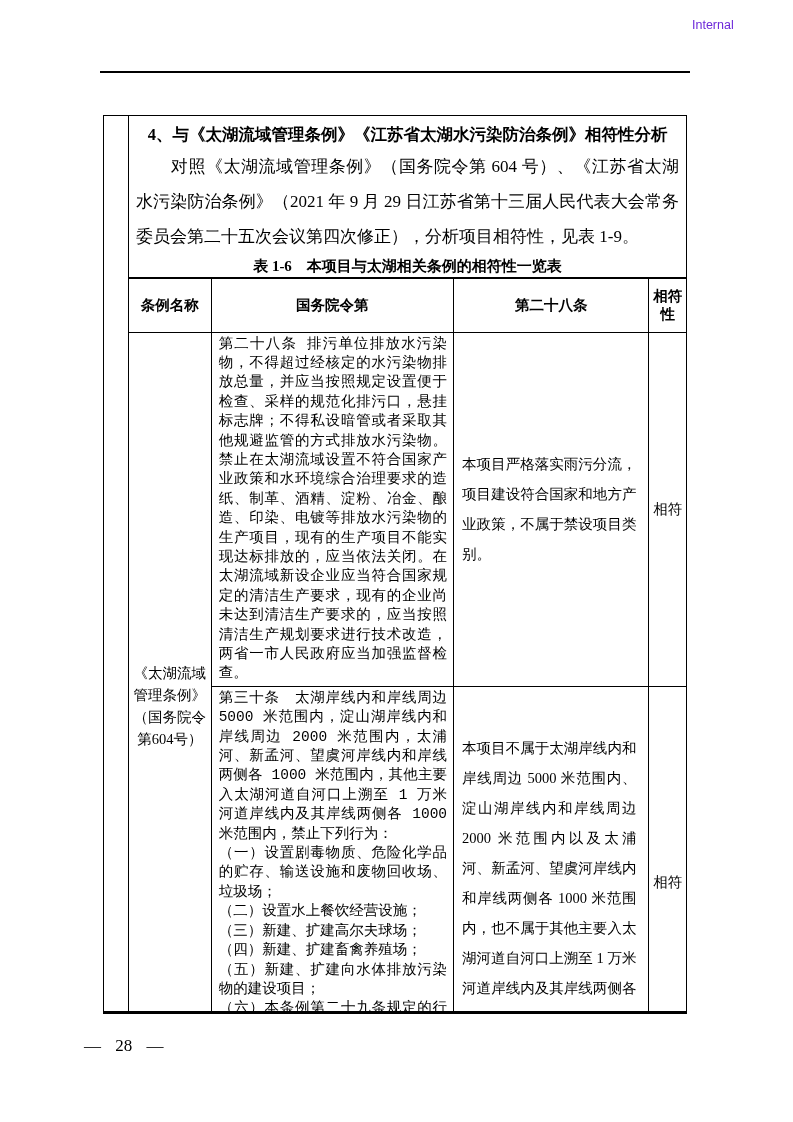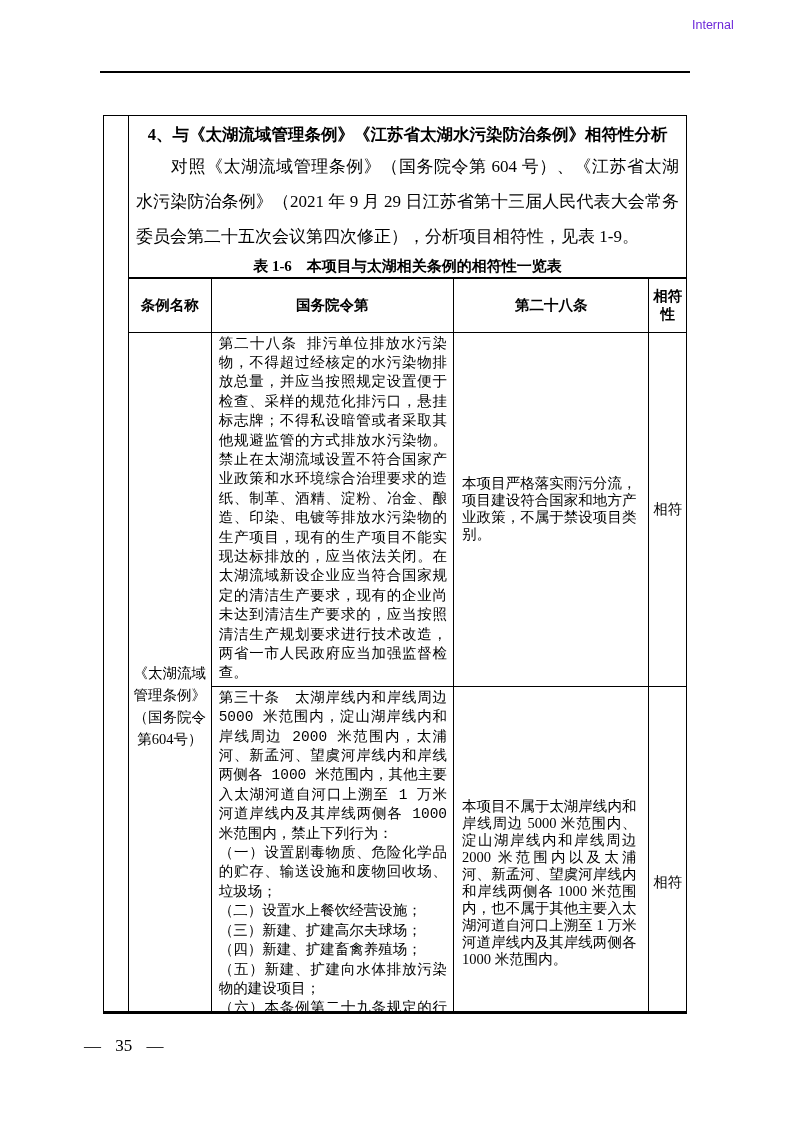--- a/index.html
+++ b/index.html
@@ -85,21 +85,21 @@
     text-align:justify;
     vertical-align:top;
     line-height:19.4px;
     padding:2px 6px 2px 7px;
     white-space:pre-line;
     font-family:Liberation Mono, monospace;
   }
   .cell-project {
     text-align:justify;
     vertical-align:middle;
-    line-height:17px;
+    line-height:30px;
     padding:3px 12px 3px 8px;
   }
   .cell-conformity {
     text-align:center;
     vertical-align:middle;
     line-height:21px;
     padding:2px 2px;
     margin-top:40px;
   }
   tr.row-1 { height:291px; }
@@ -160,13 +160,13 @@
           <td class="cell-project">本项目不属于太湖岸线内和岸线周边 5000 米范围内、淀山湖岸线内和岸线周边 2000 米范围内以及太浦河、新孟河、望虞河岸线内和岸线两侧各 1000 米范围内，也不属于其他主要入太湖河道自河口上溯至 1 万米河道岸线内及其岸线两侧各 1000 米范围内。</td>
           <td class="cell-conformity no-right">相符</td>
         </tr>
 
       </tbody>
     </table>
 
   </div>
 </div>
 
-<div class="page-number">— 35 —</div>
+<div class="page-number">— 28 —</div>
 
 </body></html>

